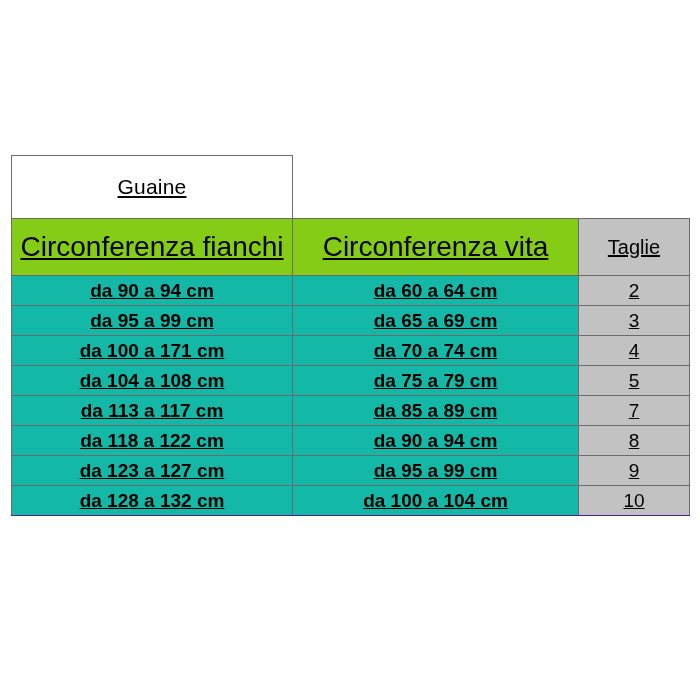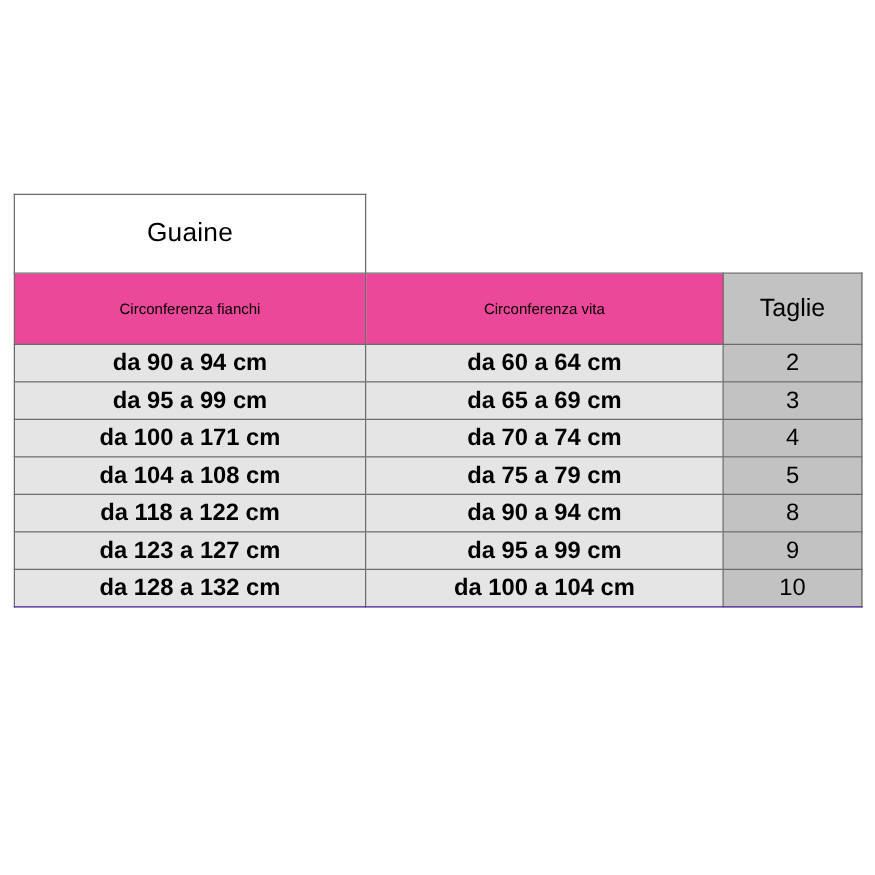--- a/index.html
+++ b/index.html
@@ -15,20 +15,21 @@
     width: 700px;
     height: 700px;
     background: #ffffff;
     overflow: hidden;
   }
   .table-wrap {
     position: absolute;
     left: 11px;
     top: 155px;
     width: 678px;
+    text-decoration: underline;
   }
   table.size-table {
     border-collapse: collapse;
     width: 678px;
     table-layout: fixed;
   }
   table.size-table td {
     border: 1px solid #6b6b6b;
     padding: 0;
     text-align: center;
@@ -54,34 +55,34 @@
     border-top: none;
     border-bottom: none;
   }
   .title-row td.blank-cell2 {
     border: none;
     background: #ffffff;
   }
 
   .head-row td {
     height: 56px;
-    background: #ec4899;
-    font-size: 12px;
+    background: #84cc16;
+    font-size: 28px;
   }
   .head-row td.taglie {
     background: #c2c2c2;
     font-size: 20px;
     margin-left: 15px;
   }
 
   .data-row td {
     height: 29px;
     font-size: 19px;
     font-weight: bold;
-    background: #e5e5e5;
+    background: #14b8a6;
     border-top: none;
     border-bottom: none;
   }
   .data-row td.taglie {
     background: #c2c2c2;
     font-weight: normal;
     font-size: 19px;
   }
   .data-row:last-child td {
     border-bottom: 1px solid #4c1d95;
@@ -127,20 +128,25 @@
           <td>da 100 a 171 cm</td>
           <td>da 70 a 74 cm</td>
           <td class="taglie">4</td>
         </tr>
         <tr class="data-row">
           <td>da 104 a 108 cm</td>
           <td>da 75 a 79 cm</td>
           <td class="taglie">5</td>
         </tr>
         <tr class="data-row">
+          <td>da 113 a 117 cm</td>
+          <td>da 85 a 89 cm</td>
+          <td class="taglie">7</td>
+        </tr>
+        <tr class="data-row">
           <td>da 118 a 122 cm</td>
           <td>da 90 a 94 cm</td>
           <td class="taglie">8</td>
         </tr>
         <tr class="data-row">
           <td>da 123 a 127 cm</td>
           <td>da 95 a 99 cm</td>
           <td class="taglie">9</td>
         </tr>
         <tr class="data-row">

